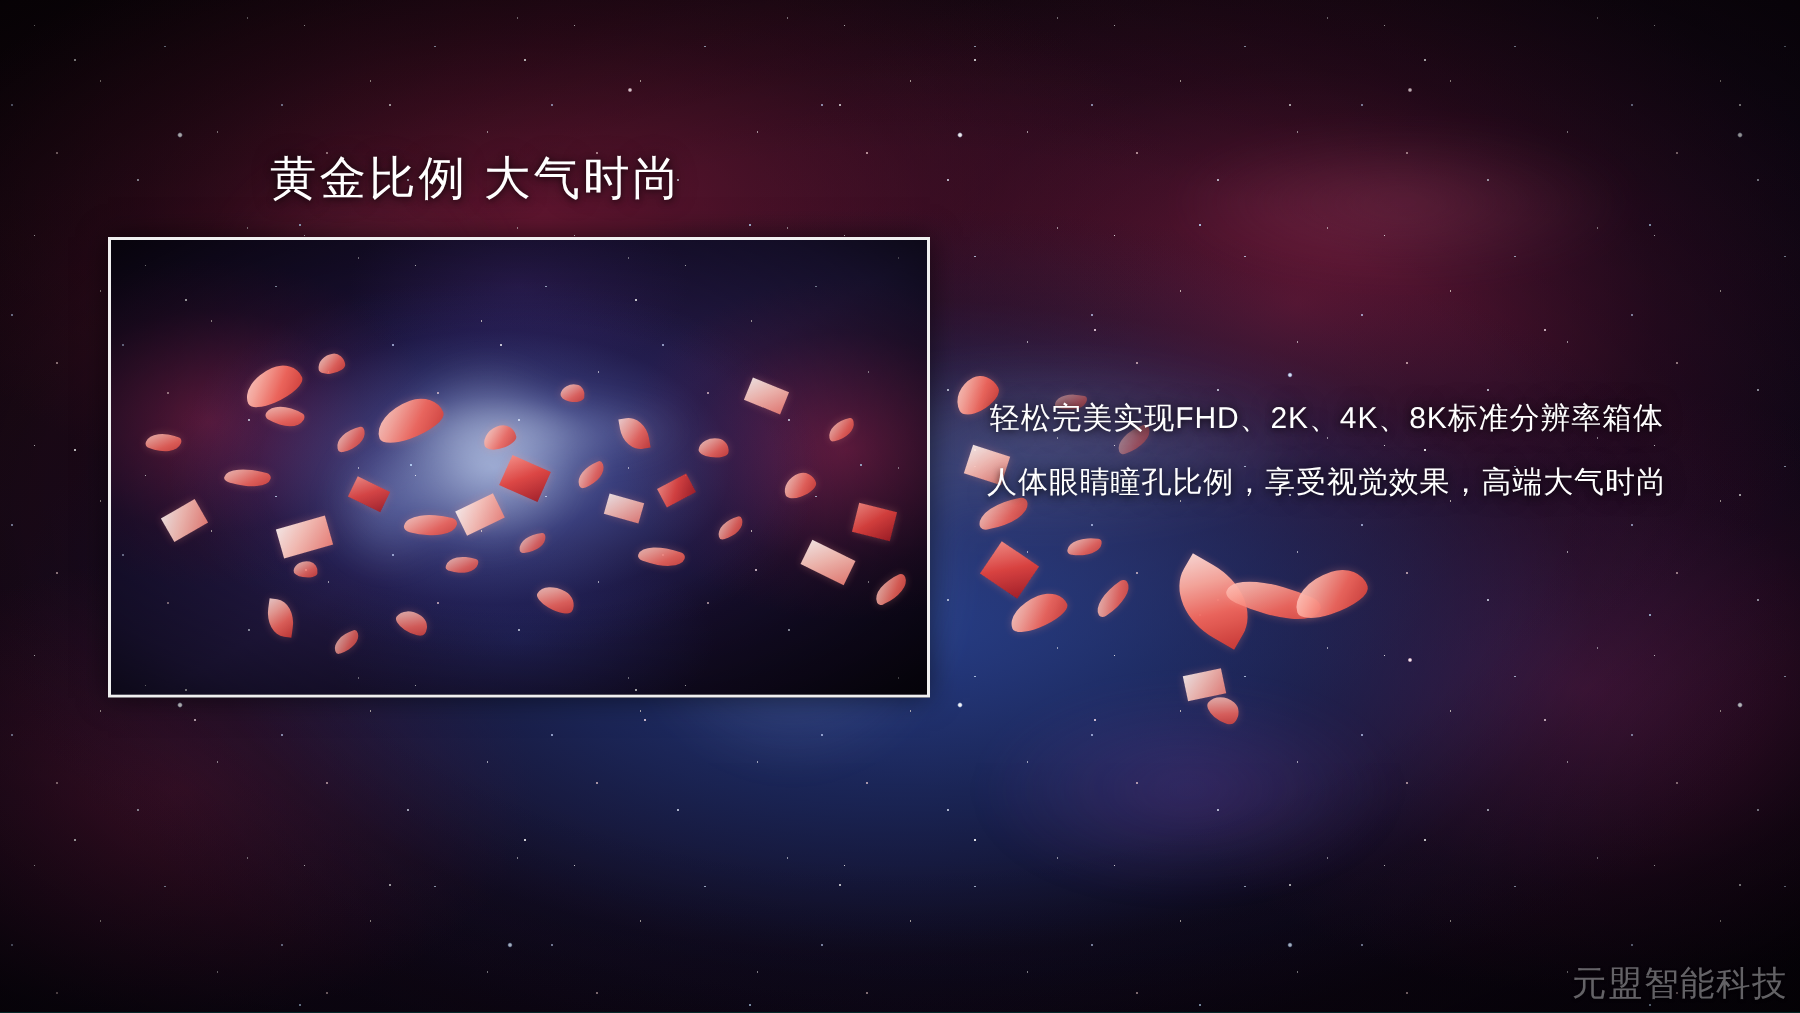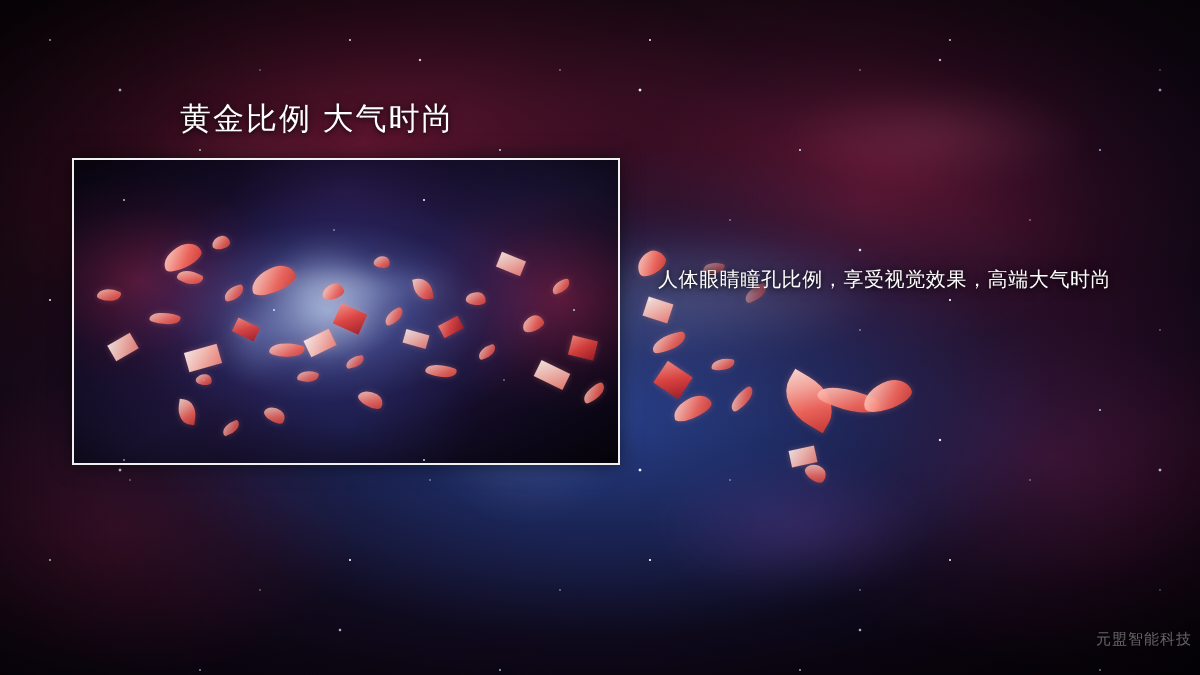--- a/index.html
+++ b/index.html
@@ -134,22 +134,22 @@
   }
   #body-copy {
     position:absolute; left:658px; top:258px;
     color:#ffffff; font-size:20px; line-height:43px;
     letter-spacing:.6px; white-space:nowrap;
     text-shadow:0 1px 5px rgba(0,0,0,.80), 0 0 14px rgba(0,0,0,.50);
   }
   #body-copy .line { display:block; }
 
   #watermark {
-    position:absolute; right:8px; bottom:26px;
-    font-size:15px; letter-spacing:1px;
+    position:absolute; right:8px; bottom:4px;
+    font-size:23px; letter-spacing:1px;
     color:rgba(196,196,200,.50);
     text-shadow:0 1px 2px rgba(0,0,0,.6);
   }
 </style>
 </head>
 <body>
 
 <div id="slide">
 
   <div class="bg-layer bg-base"></div>
@@ -217,18 +217,19 @@
       <div class="petal p-curl" style="left: 818px; top: 388px; width: 62px; height: 24px; transform: rotate(24deg); opacity: 0.94;"></div>
       <div class="petal p-oval" style="left: 862px; top: 382px; width: 50px; height: 27px; transform: rotate(-18deg); opacity: 0.94;"></div>
       <div class="petal p-oval" style="left: 805px; top: 465px; width: 22px; height: 16px; transform: rotate(40deg); opacity: 0.86;"></div>
       <div class="petal p-curl" style="left: 704px; top: 262px; width: 20px; height: 12px; transform: rotate(14deg); opacity: 0.55;"></div>
       <div class="petal p-curl" style="left: 744px; top: 286px; width: 24px; height: 14px; transform: rotate(-20deg); opacity: 0.5;"></div>
     </div>
 
   <div id="title">黄金比例   大气时尚</div>
 
   <div id="body-copy">
+    <span class="line">轻松完美实现FHD、2K、4K、8K标准分辨率箱体</span>
     <span class="line">人体眼睛瞳孔比例，享受视觉效果，高端大气时尚</span>
   </div>
 
   <div id="watermark">元盟智能科技</div>
 
 </div>
 
 </body></html>

